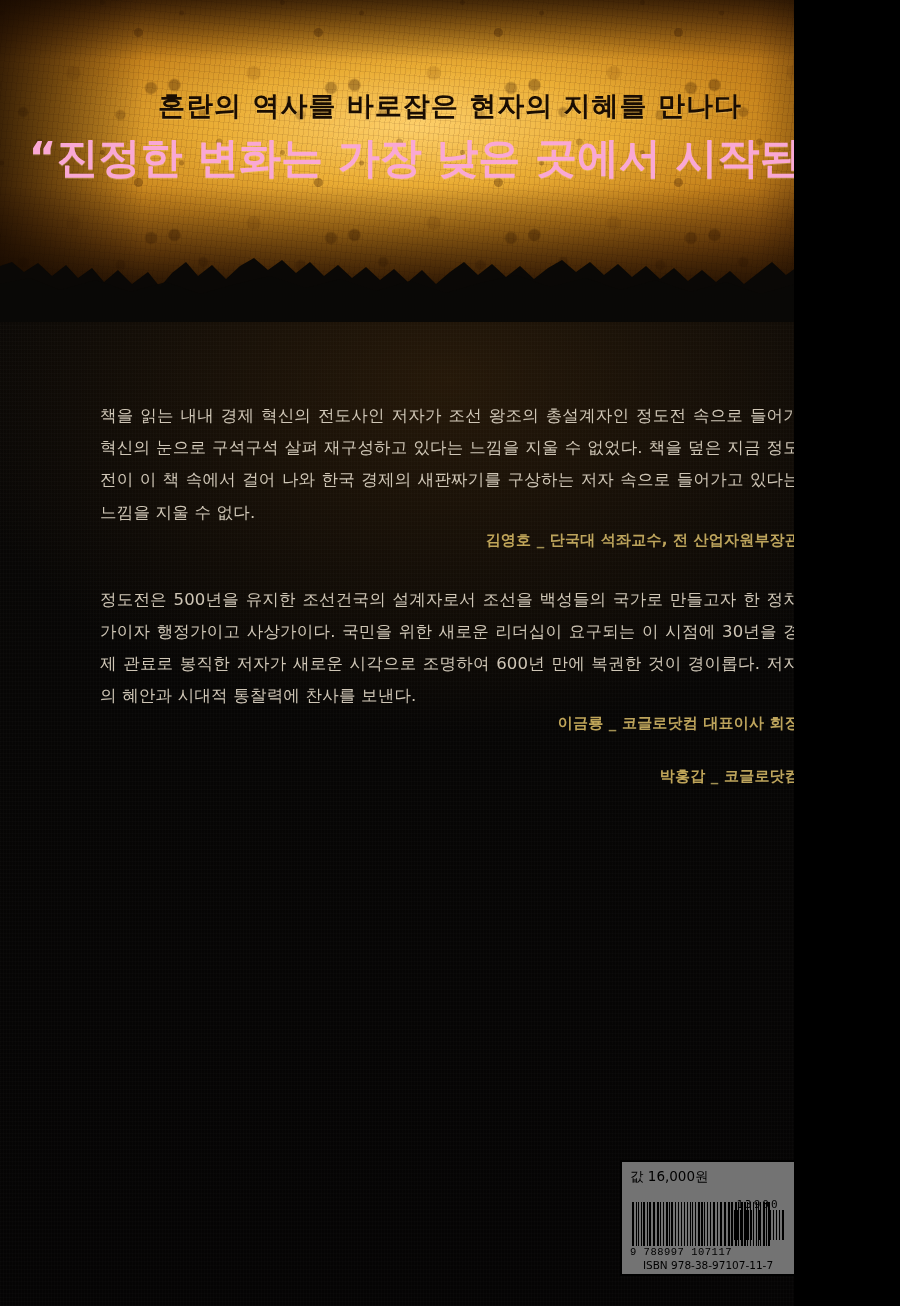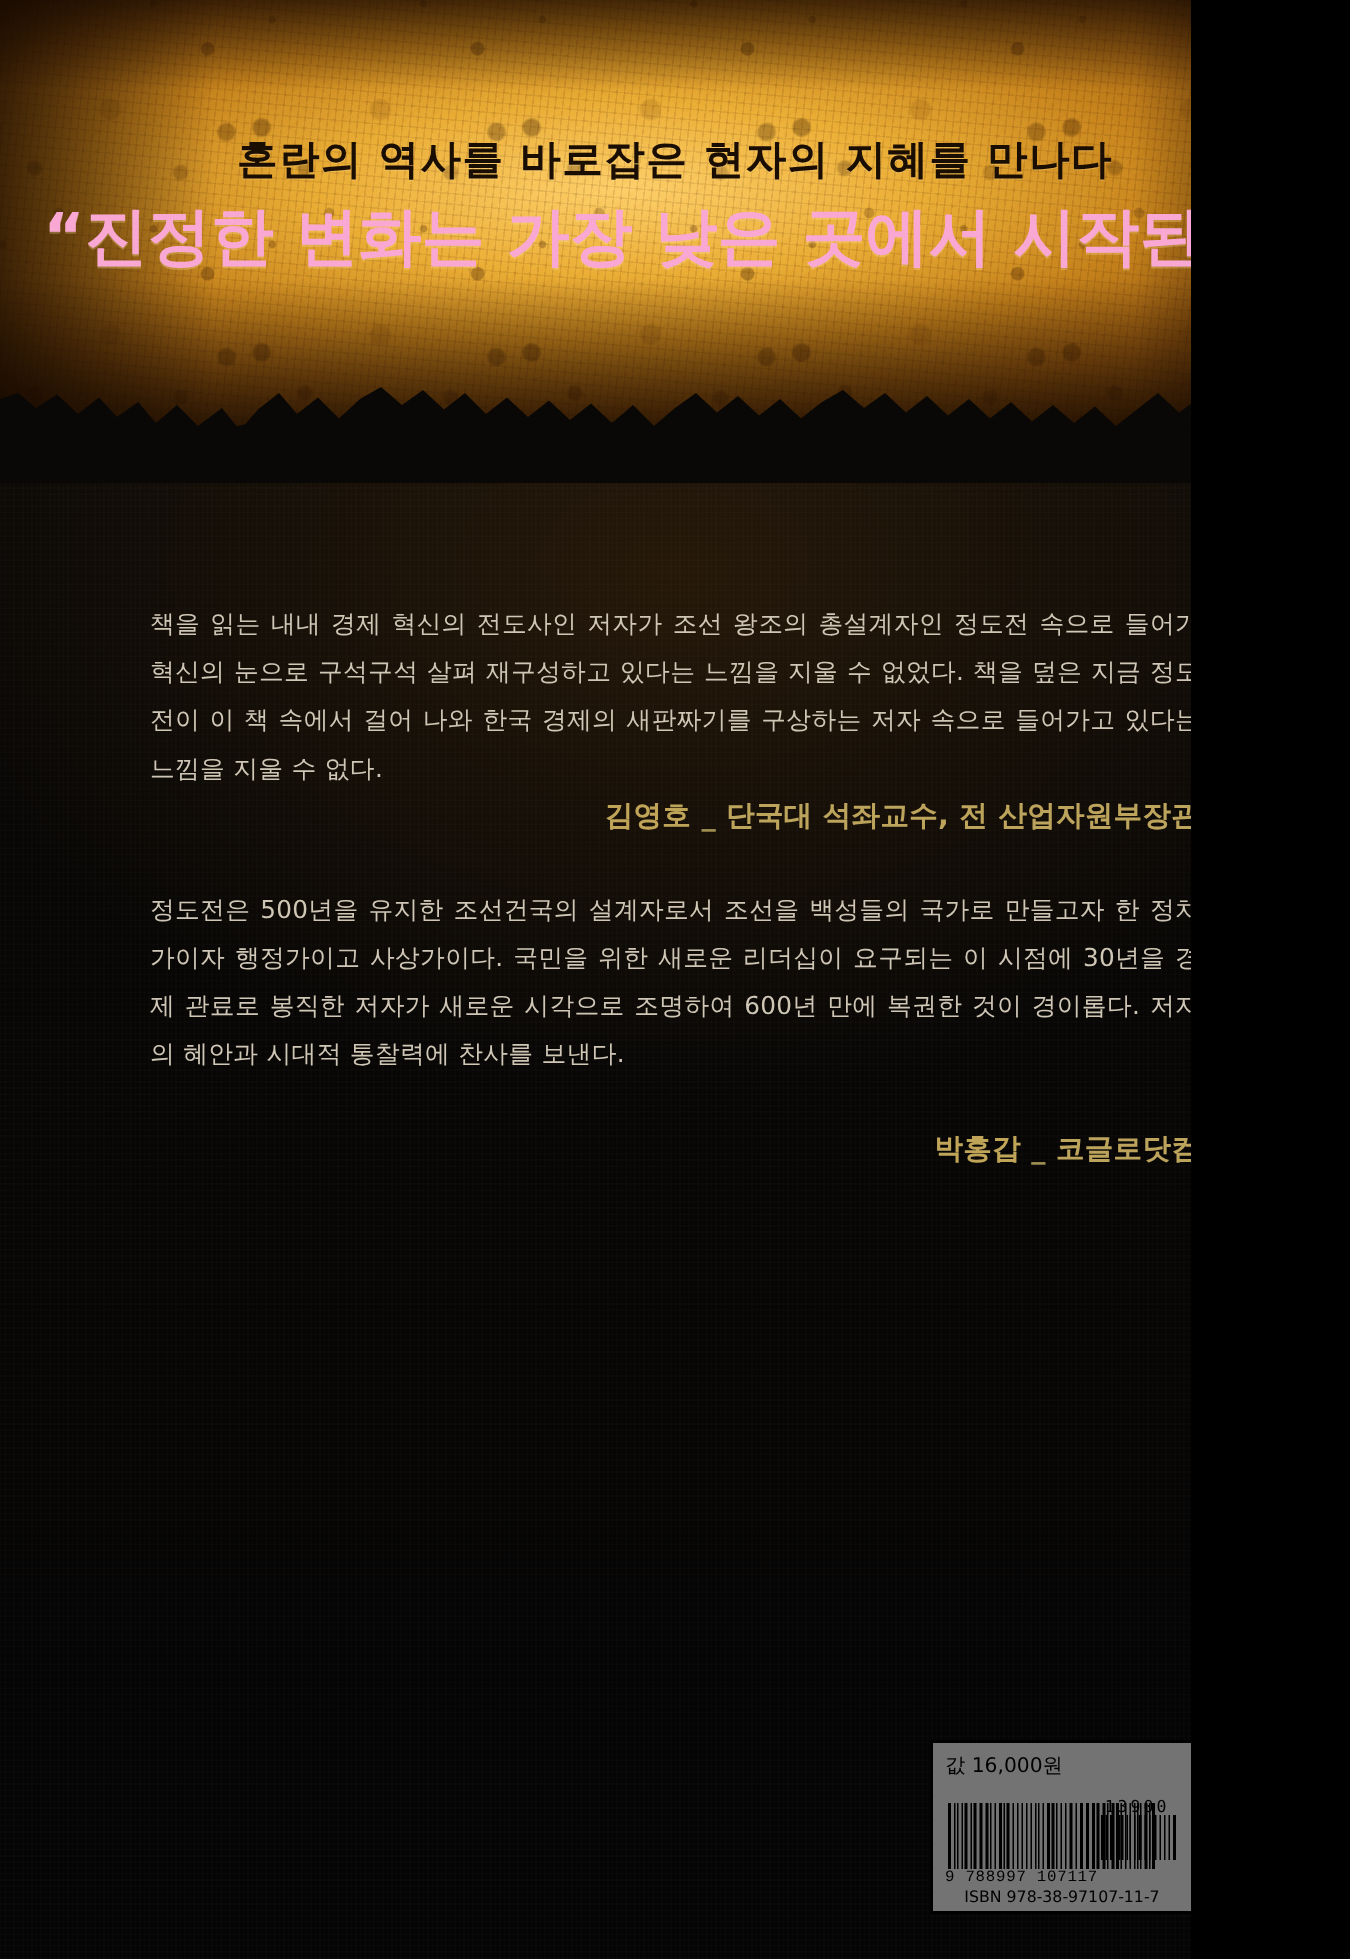--- a/index.html
+++ b/index.html
@@ -137,21 +137,21 @@
     color: #cfc6b6;
     font-size: 16.5px;
     line-height: 1.95;
     text-align: justify;
     text-justify: inter-character;
     letter-spacing: 0.2px;
   }
   .attrib {
     margin-top: 2px;
     text-align: right;
-    font-size: 19px;
+    font-size: 15px;
     font-weight: 700;
     color: #b8a15c;
     letter-spacing: 0.2px;
   }
   .attrib .name { color: #c0a559; }
   .attrib .sep { color: #a08f52; }
   .attrib .role { color: #bda45c; }
 
   
   #barcode-block {
@@ -251,20 +251,25 @@
       <p>책을 읽는 내내 경제 혁신의 전도사인 저자가 조선 왕조의 총설계자인 정도전 속으로 들어가 혁신의 눈으로 구석구석 살펴 재구성하고 있다는 느낌을 지울 수 없었다. 책을 덮은 지금 정도전이 이 책 속에서 걸어 나와 한국 경제의 새판짜기를 구상하는 저자 속으로 들어가고 있다는 느낌을 지울 수 없다.</p>
       <div class="attrib">
         <span class="name">김영호</span>
         <span class="sep">_</span>
         <span class="role">단국대 석좌교수, 전 산업자원부장관</span>
       </div>
     </div>
 
     <div class="blurb">
       <p>정도전은 500년을 유지한 조선건국의 설계자로서 조선을 백성들의 국가로 만들고자 한 정치가이자 행정가이고 사상가이다. 국민을 위한 새로운 리더십이 요구되는 이 시점에 30년을 경제 관료로 봉직한 저자가 새로운 시각으로 조명하여 600년 만에 복권한 것이 경이롭다. 저자의 혜안과 시대적 통찰력에 찬사를 보낸다.</p>
+      <div class="attrib">
+        <span class="name">이금룡</span>
+        <span class="sep">_</span>
+        <span class="role">코글로닷컴 대표이사 회장</span>
+      </div>
     </div>
 
     <div class="blurb">
       <div class="attrib">
         <span class="name">박홍갑</span>
         <span class="sep">_</span>
         <span class="role">코글로닷컴</span>
       </div>
     </div>
 

